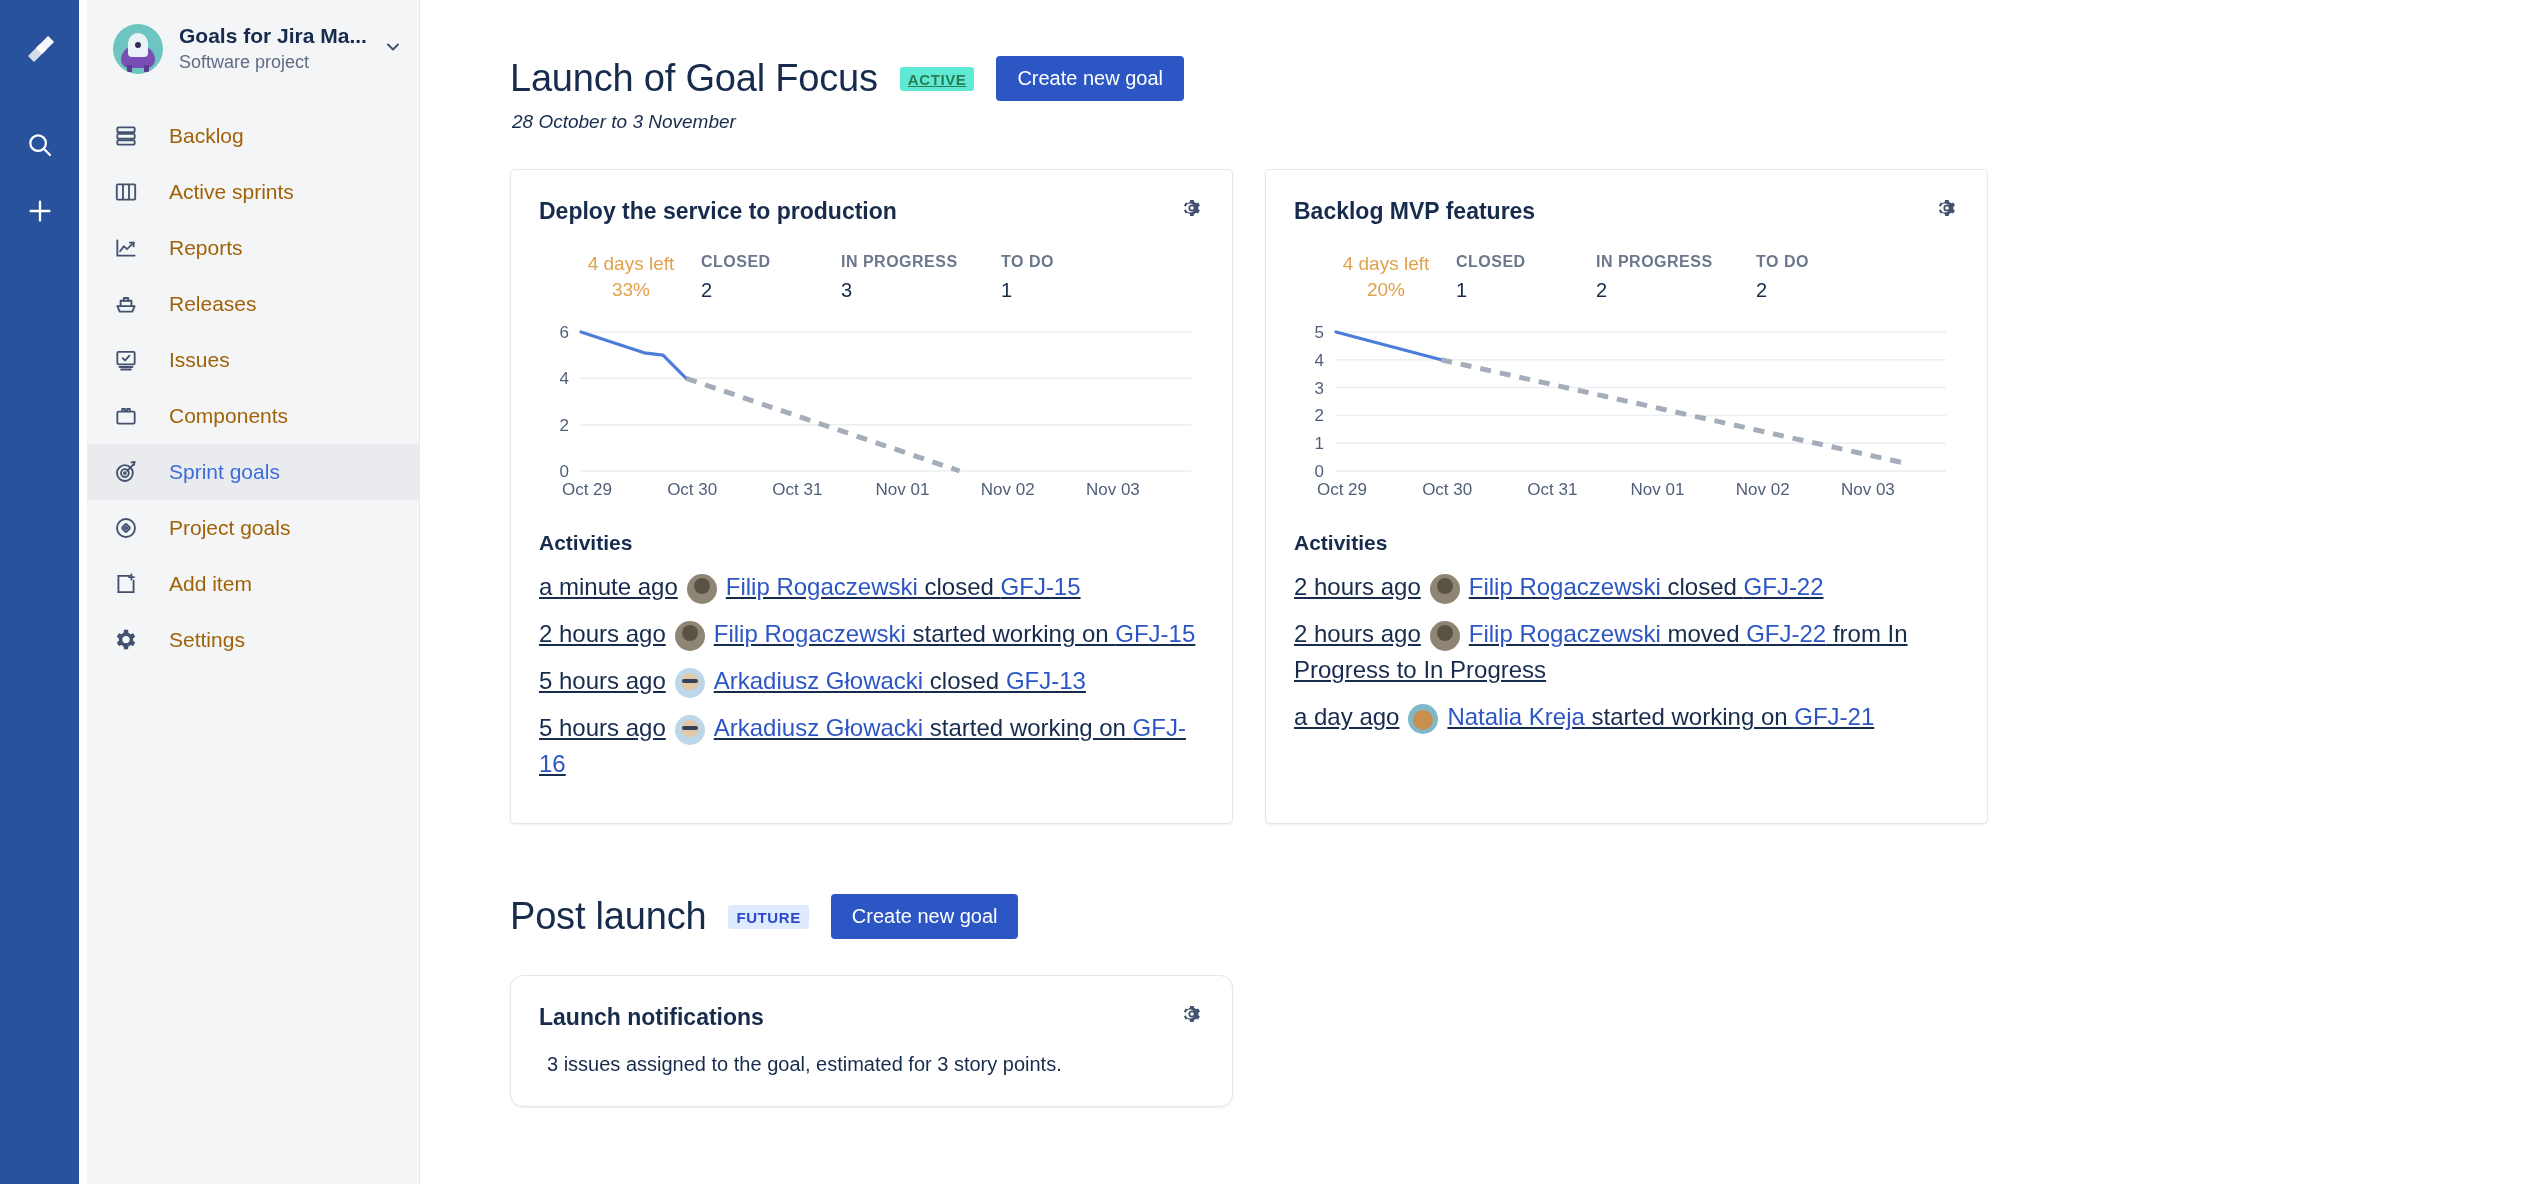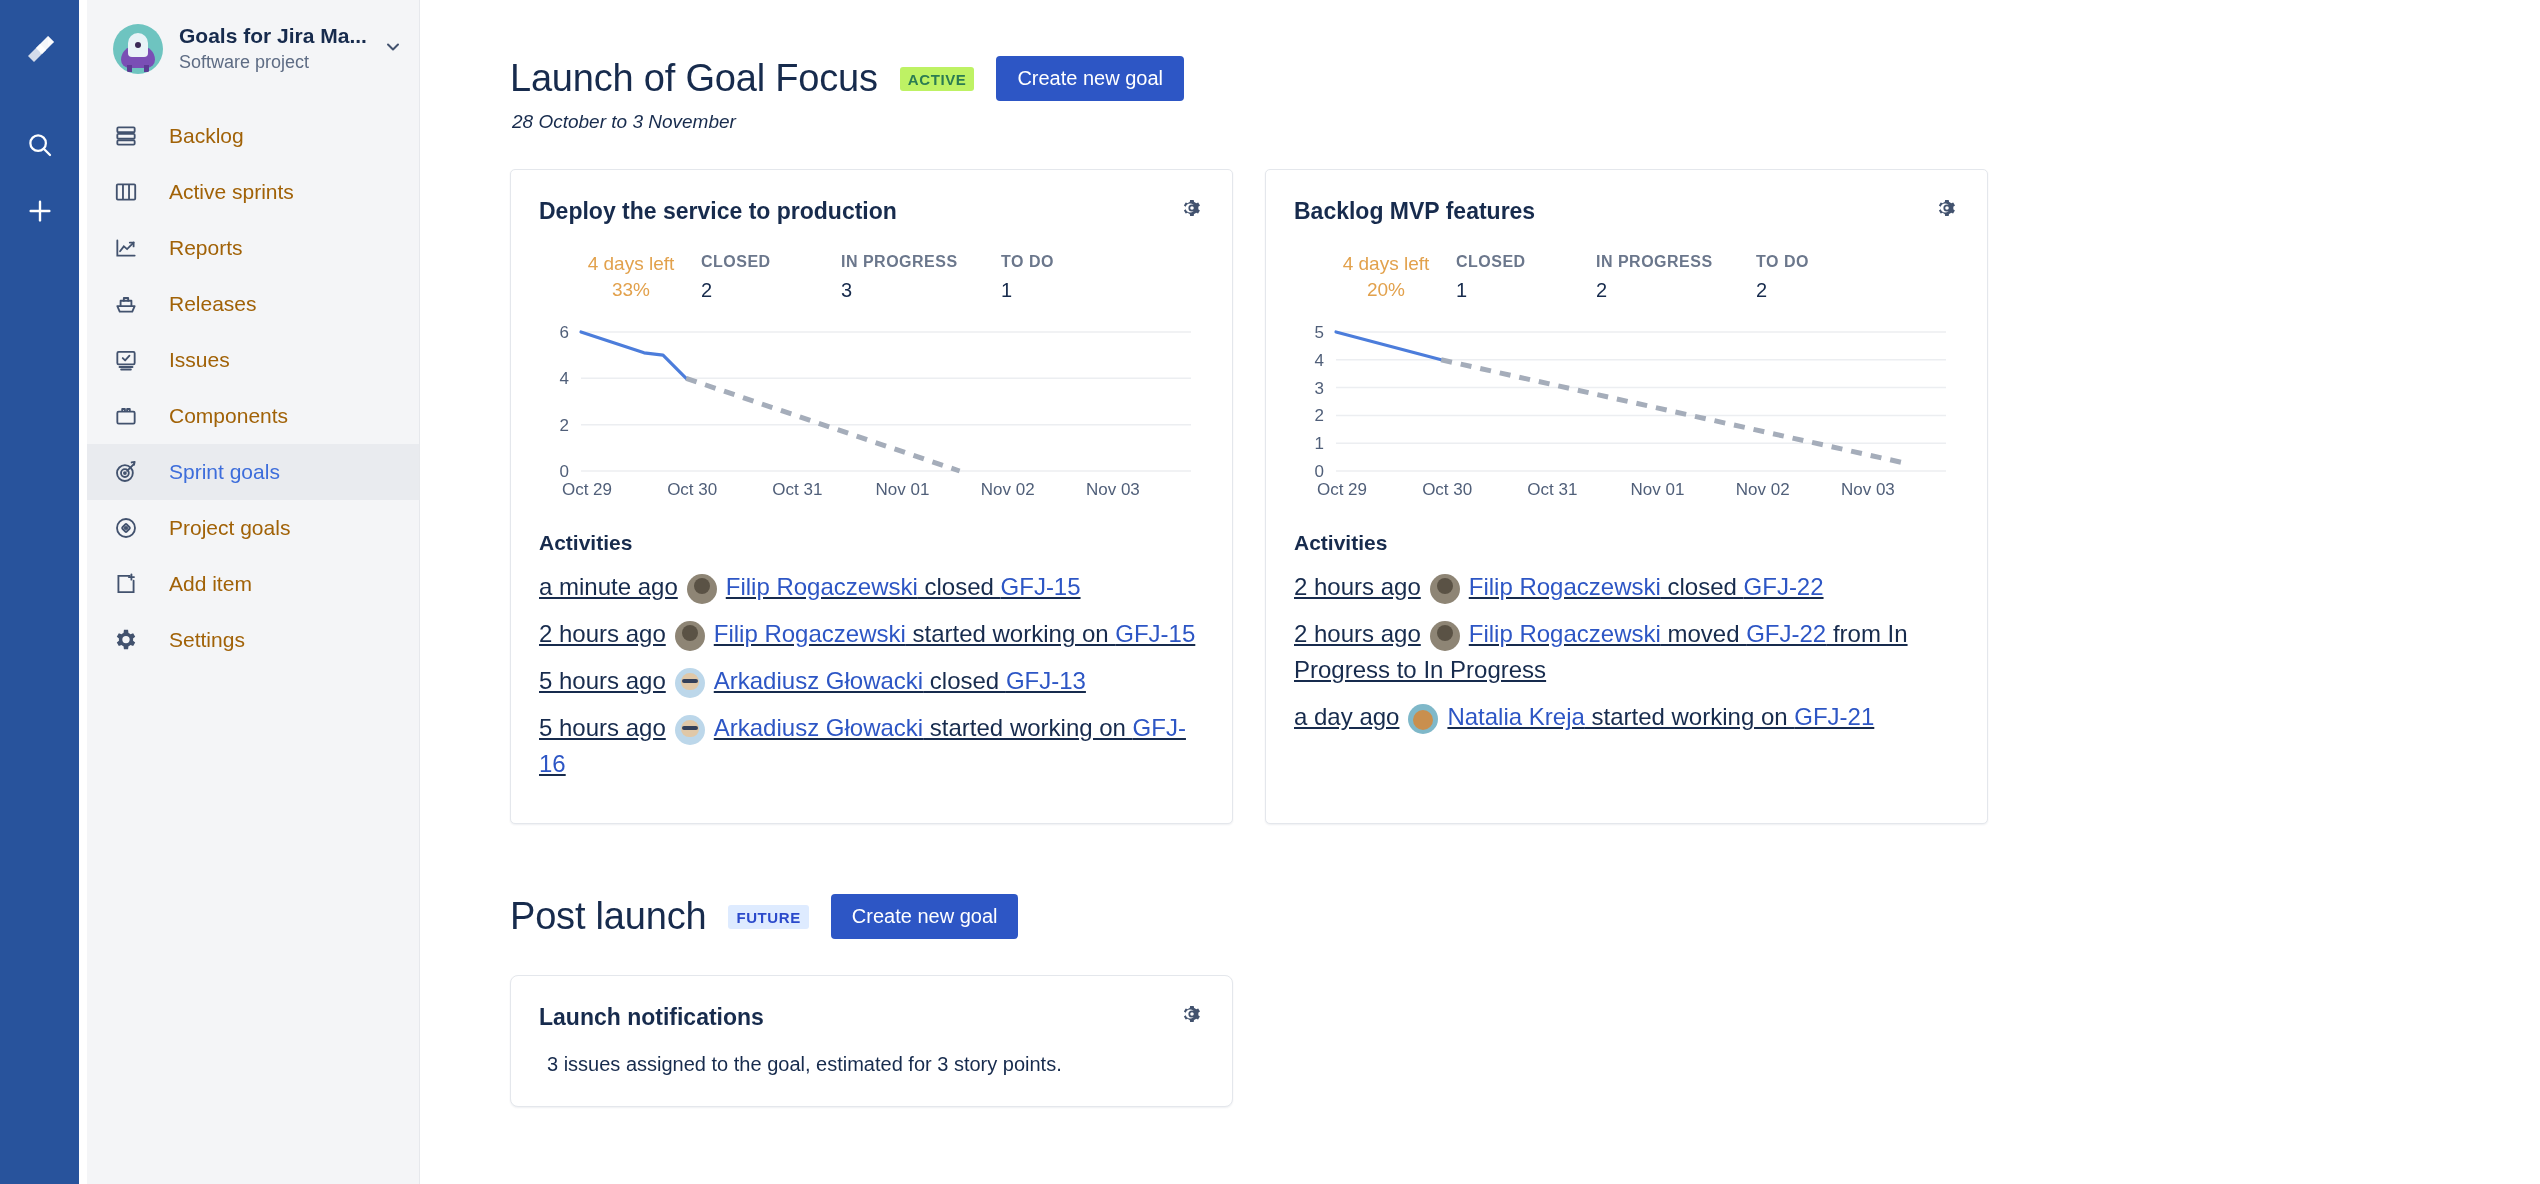--- a/index.html
+++ b/index.html
@@ -110,21 +110,21 @@
     gap: 22px;
   }
   .section-title {
     font-size: 38px; font-weight: 500; color: #172b4d;
     letter-spacing: -0.2px;
   }
   .badge {
     font-size: 15px; font-weight: 700; letter-spacing: 0.6px;
     padding: 4px 8px 3px; border-radius: 3px;
   }
-  .badge.active { background: #bef264; color: #2b7c52; }
+  .badge.active { background: #5eead4; color: #2b7c52; text-decoration: underline; }
   .badge.future { background: #deebff; color: #2b4acb; }
   .btn-primary {
     background: #2d56c5; color: #ffffff;
     font-size: 20px; font-weight: 500;
     border: none; border-radius: 4px;
     padding: 11px 21px;
     cursor: pointer;
     font-family: "Liberation Sans", sans-serif;
     white-space: nowrap;
   }
@@ -195,21 +195,21 @@
   .av.b { background: #bcd7ea; }
   .av.b::after { content:""; position:absolute; left:6px; top:5px; width:18px; height:17px; border-radius:50% 50% 45% 45%; background:#e0c8a8; }
   .av.b::before { content:""; position:absolute; z-index:2; left:7px; top:11px; width:16px; height:4px; border-radius:2px; background:#33405a; }
   .av.c { background: #7fb8c9; }
   .av.c::after { content:""; position:absolute; left:5px; top:6px; width:20px; height:20px; border-radius:50%; background:#c98f4e; }
   .lnk { color: #2d56c5; cursor: pointer; }
 
   .post-section { margin-top: 70px; }
   .card-simple {
     width: 723px; margin-top: 36px;
-    background:#fff; border:1px solid #e4e7ec; border-radius:8px;
+    background:#fff; border:1px solid #e4e7ec; border-radius:13px;
     box-shadow: 0 1px 2px rgba(9,30,66,0.07);
     padding: 28px 30px 30px 28px; position: relative;
   }
   .card-simple .body-text {
     font-size: 20px; color: #172b4d; margin-top: 22px; padding-left: 8px;
   }
 </style>
 </head>
 <body>
 

